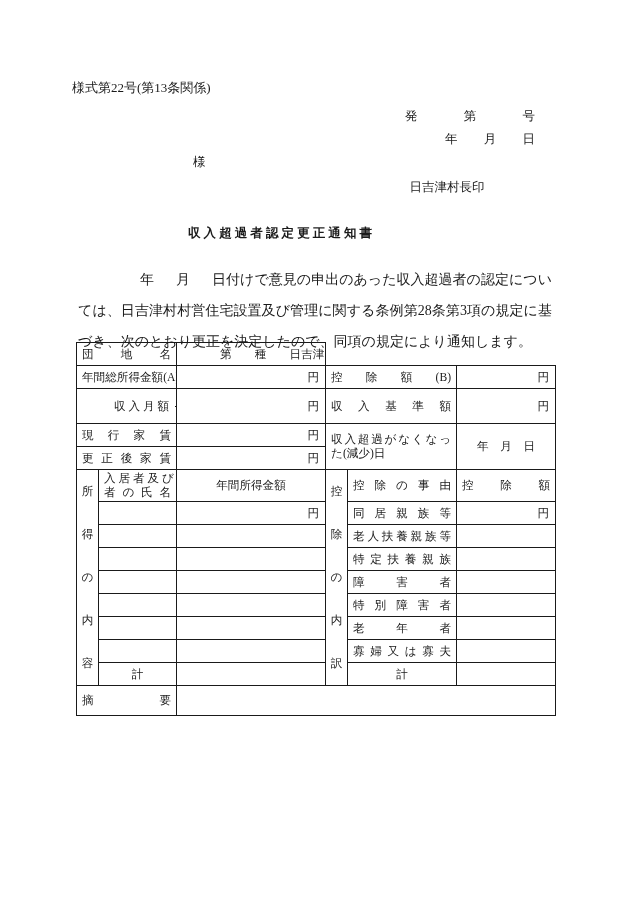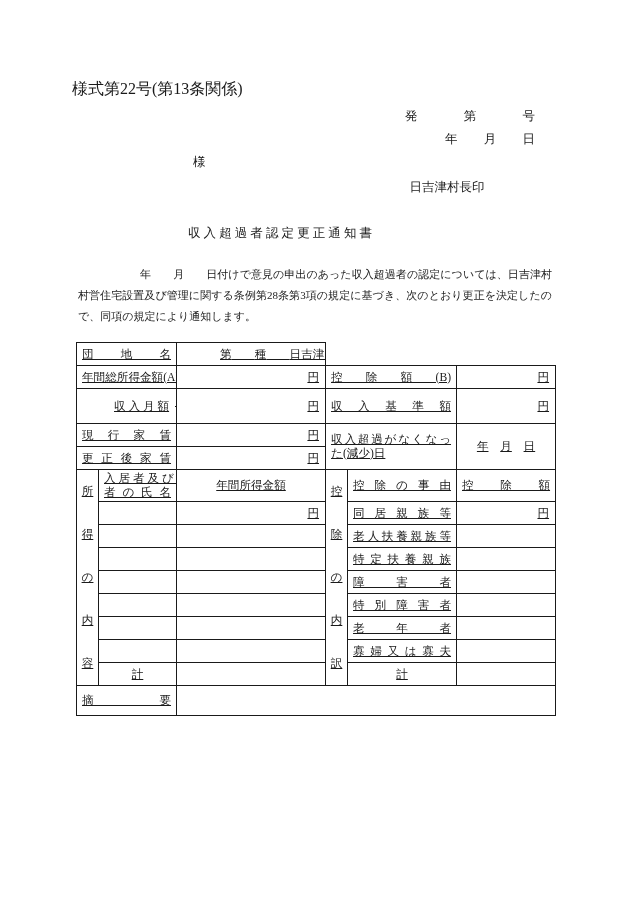--- a/index.html
+++ b/index.html
@@ -21,21 +21,21 @@
     left: 0; top: 0;
     width: 630px;
     height: 915px;
   }
 
   
   .form-no {
     position: absolute;
     left: 72px;
     top: 79px;
-    font-size: 16px;
+    font-size: 13px;
     white-space: nowrap;
   }
 
   .doc-number {
     position: absolute;
     left: 405px;
     top: 108px;
     width: 130px;
     font-size: 12.5px;
     display: flex;
@@ -70,30 +70,31 @@
 
   .doc-title {
     position: absolute;
     left: 0;
     top: 225px;
     width: 560px;
     text-align: center;
     font-size: 12.5px;
     letter-spacing: 3.1px;
     text-indent: 3.1px;
+    font-weight: bold;
   }
 
   
   .body-text {
     position: absolute;
     left: 78px;
     top: 264px;
     width: 474px;
-    font-size: 11px;
-    line-height: 21px;
+    font-size: 14px;
+    line-height: 31px;
     text-align: justify;
   }
   .body-text .lead {
     display: inline-block;
     width: 62px;
   }
   .body-text .sp {
     display: inline-block;
     width: 22px;
   }
@@ -107,21 +108,20 @@
     border-collapse: collapse;
     table-layout: fixed;
     font-size: 11.6px;
   }
   .tbl td {
     border: 1px solid #1a1a1a;
     padding: 0;
     height: 22px;
     vertical-align: middle;
     overflow: hidden;
-    text-decoration: underline;
   }
   .tbl td.nb { border: none; }
 
   
   .lbl {
     display: block;
     padding: 0 5px;
     text-align: justify;
     text-align-last: justify;
     white-space: nowrap;

